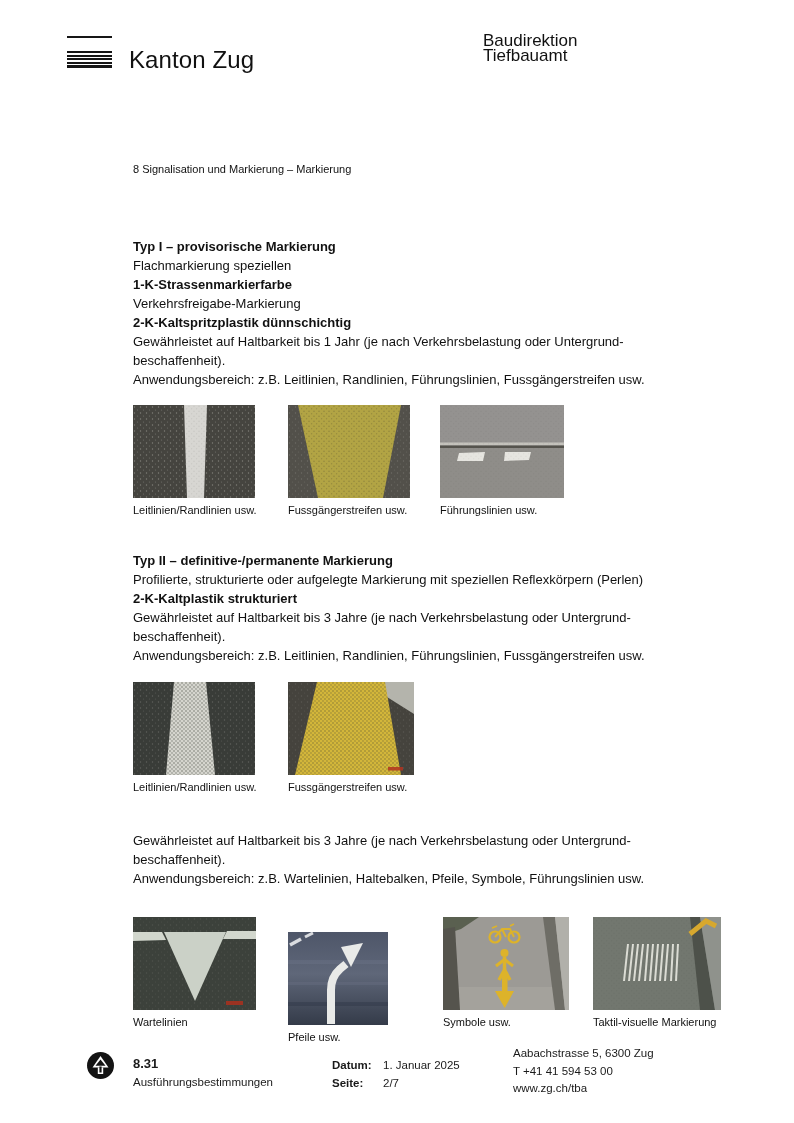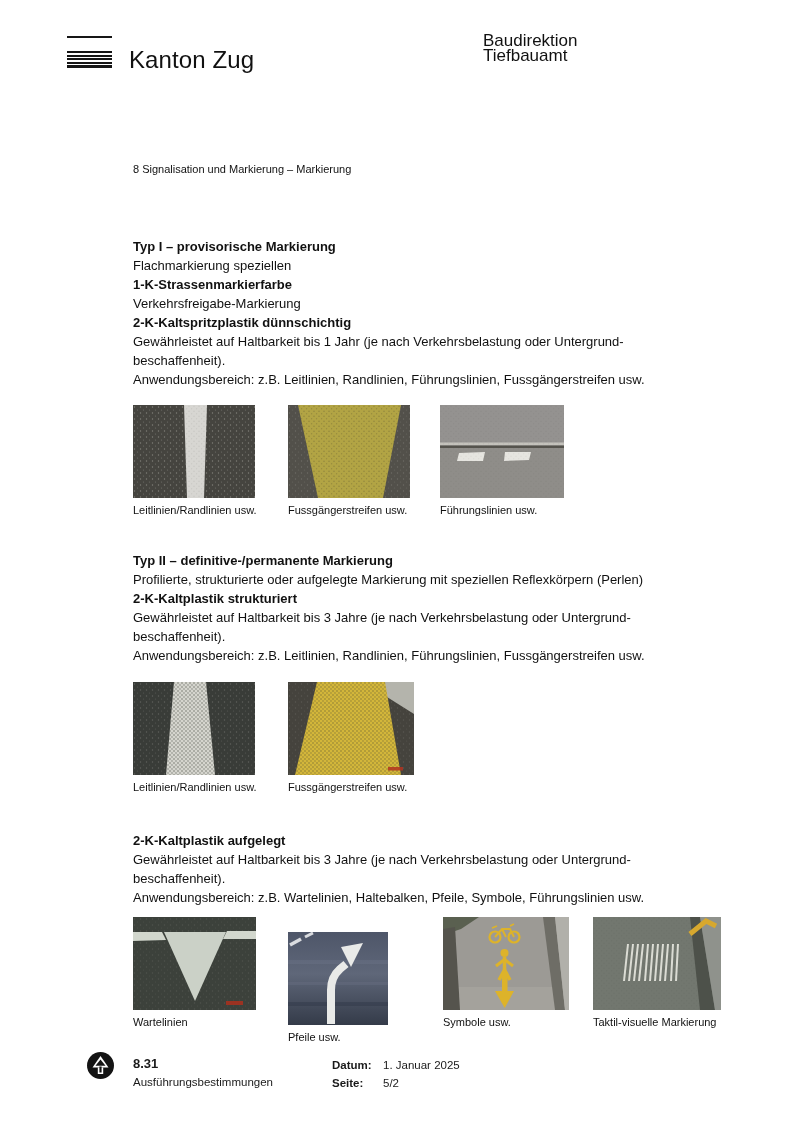--- a/index.html
+++ b/index.html
@@ -149,21 +149,20 @@
         <polygon points="91,0 126,0 126,32 99,15" fill="#b4b4ac"></polygon>
         <polygon points="29,0 97,0 113,93 7,93" fill="#d3b63a"></polygon>
         <polygon points="29,0 97,0 113,93 7,93" fill="url(#pD2)" opacity="0.55"></polygon>
         <rect x="100" y="85" width="15" height="3.5" fill="#b23420" opacity="0.85"></rect>
       </svg>
       <figcaption>Fussgängerstreifen usw.</figcaption>
     </figure>
   </div>
 
   <div class="tblock" style="top:831px;">
-    <div class="b">2-K-Kaltplastik aufgelegt</div>
     <div>Gewährleistet auf Haltbarkeit bis 3 Jahre (je nach Verkehrsbelastung oder Untergrund-</div>
     <div>beschaffenheit).</div>
     <div>Anwendungsbereich: z.B. Wartelinien, Haltebalken, Pfeile, Symbole, Führungslinien usw.</div>
   </div>
 
   <div class="figrow" style="top:917px;">
     <figure style="left:0;">
       <svg class="photo" width="123" height="93" viewBox="0 0 123 93">
         <rect width="123" height="93" fill="#3c413b"></rect>
         <rect width="123" height="93" fill="url(#pL)" opacity="0.3"></rect>
@@ -247,16 +246,21 @@
       <rect x="10.8" y="15.5" width="5.4" height="6.5" fill="#ffffff"></rect>
       <rect x="12.4" y="14.5" width="2.2" height="6" fill="#141414"></rect>
     </svg>
   </div>
   <div class="f-code">
     <div class="num">8.31</div>
     <div class="typ">Ausführungsbestimmungen</div>
   </div>
   <div class="f-meta">
     <div><span class="lbl">Datum:</span><span>1. Januar 2025</span></div>
-    <div><span class="lbl">Seite:</span><span>5/2</span></div>
+    <div><span class="lbl">Seite:</span><span>2/7</span></div>
+  </div>
+  <div class="f-right">
+    <div>Aabachstrasse 5, 6300 Zug</div>
+    <div>T +41 41 594 53 00</div>
+    <div>www.zg.ch/tba</div>
   </div>
 
 </div>
 
 </body></html>

